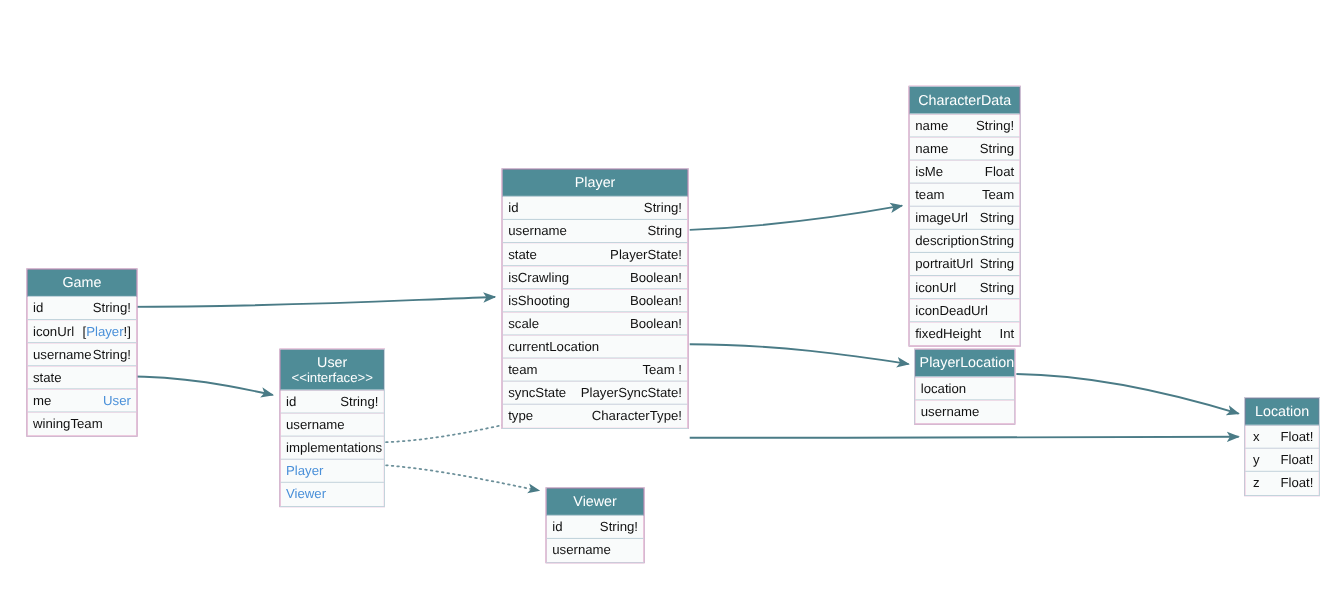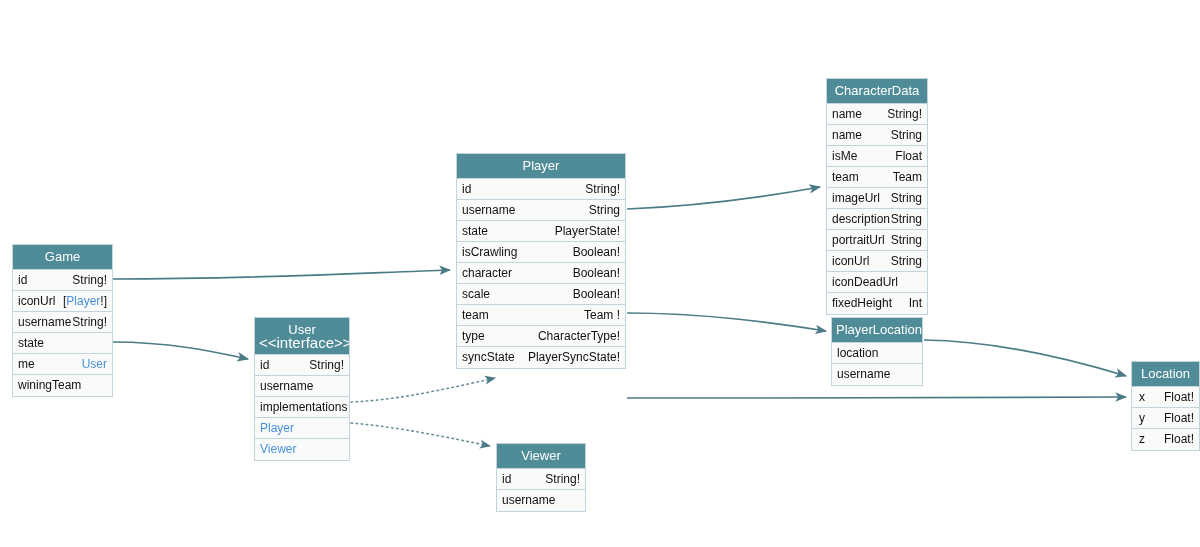--- a/index.html
+++ b/index.html
@@ -43,21 +43,21 @@
     font-size: 13px;
     line-height: 15px;
     padding: 4px 4px 5px 4px;
     box-sizing: border-box;
     border-bottom: 1px solid #c3d4dc;
     white-space: nowrap;
     overflow: hidden;
   }
   .entity-header .sub {
     display: block;
-    font-size: 15px;
+    font-size: 12px;
     line-height: 12px;
   }
   .row {
     position: relative;
     box-sizing: border-box;
     height: 21px;
     line-height: 20px;
     border-bottom: 1px solid #c3d4dc;
     background: #f9fbfb;
     font-size: 12px;
@@ -84,21 +84,21 @@
   .lnk {
     color: #4a90d9;
   }
   .bang {
     color: #111111;
   }
   .brk {
     color: #111111;
   }
   
-  #ent-game      { left: 12px;   top: 227px; width: 101px; }
+  #ent-game      { left: 24px;   top: 227px; width: 101px; }
   #ent-user      { left: 254px;  top: 300px; width: 96px;  }
   #ent-player    { left: 456px;  top: 136px; width: 170px; }
   #ent-viewer    { left: 496px;  top: 426px; width: 90px;  }
   #ent-chardata  { left: 826px;  top: 61px;  width: 102px; }
   #ent-playerloc { left: 831px;  top: 300px; width: 92px;  }
   #ent-location  { left: 1131px; top: 344px; width: 69px;  }
 
   
   #ent-game .row, #ent-user .row, #ent-viewer .row,
   #ent-chardata .row, #ent-playerloc .row, #ent-location .row {
@@ -200,39 +200,43 @@
     </div>
     <div class="row">
       <span class="fname">state</span>
       <span class="ftype">PlayerState!</span>
     </div>
     <div class="row">
       <span class="fname">isCrawling</span>
       <span class="ftype">Boolean!</span>
     </div>
     <div class="row">
-      <span class="fname">character</span>
+      <span class="fname">isShooting</span>
       <span class="ftype">Boolean!</span>
     </div>
     <div class="row">
       <span class="fname">scale</span>
       <span class="ftype">Boolean!</span>
     </div>
     <div class="row">
+      <span class="fname">currentLocation</span>
+      <span class="ftype"></span>
+    </div>
+    <div class="row">
       <span class="fname">team</span>
       <span class="ftype">Team !</span>
     </div>
     <div class="row">
+      <span class="fname">syncState</span>
+      <span class="ftype">PlayerSyncState!</span>
+    </div>
+    <div class="row">
       <span class="fname">type</span>
       <span class="ftype">CharacterType!</span>
     </div>
-    <div class="row">
-      <span class="fname">syncState</span>
-      <span class="ftype">PlayerSyncState!</span>
-    </div>
   </div>
 
   <div class="entity" id="ent-viewer">
     <div class="entity-header">Viewer</div>
     <div class="row">
       <span class="fname">id</span>
       <span class="ftype">String!</span>
     </div>
     <div class="row">
       <span class="fname">username</span>

